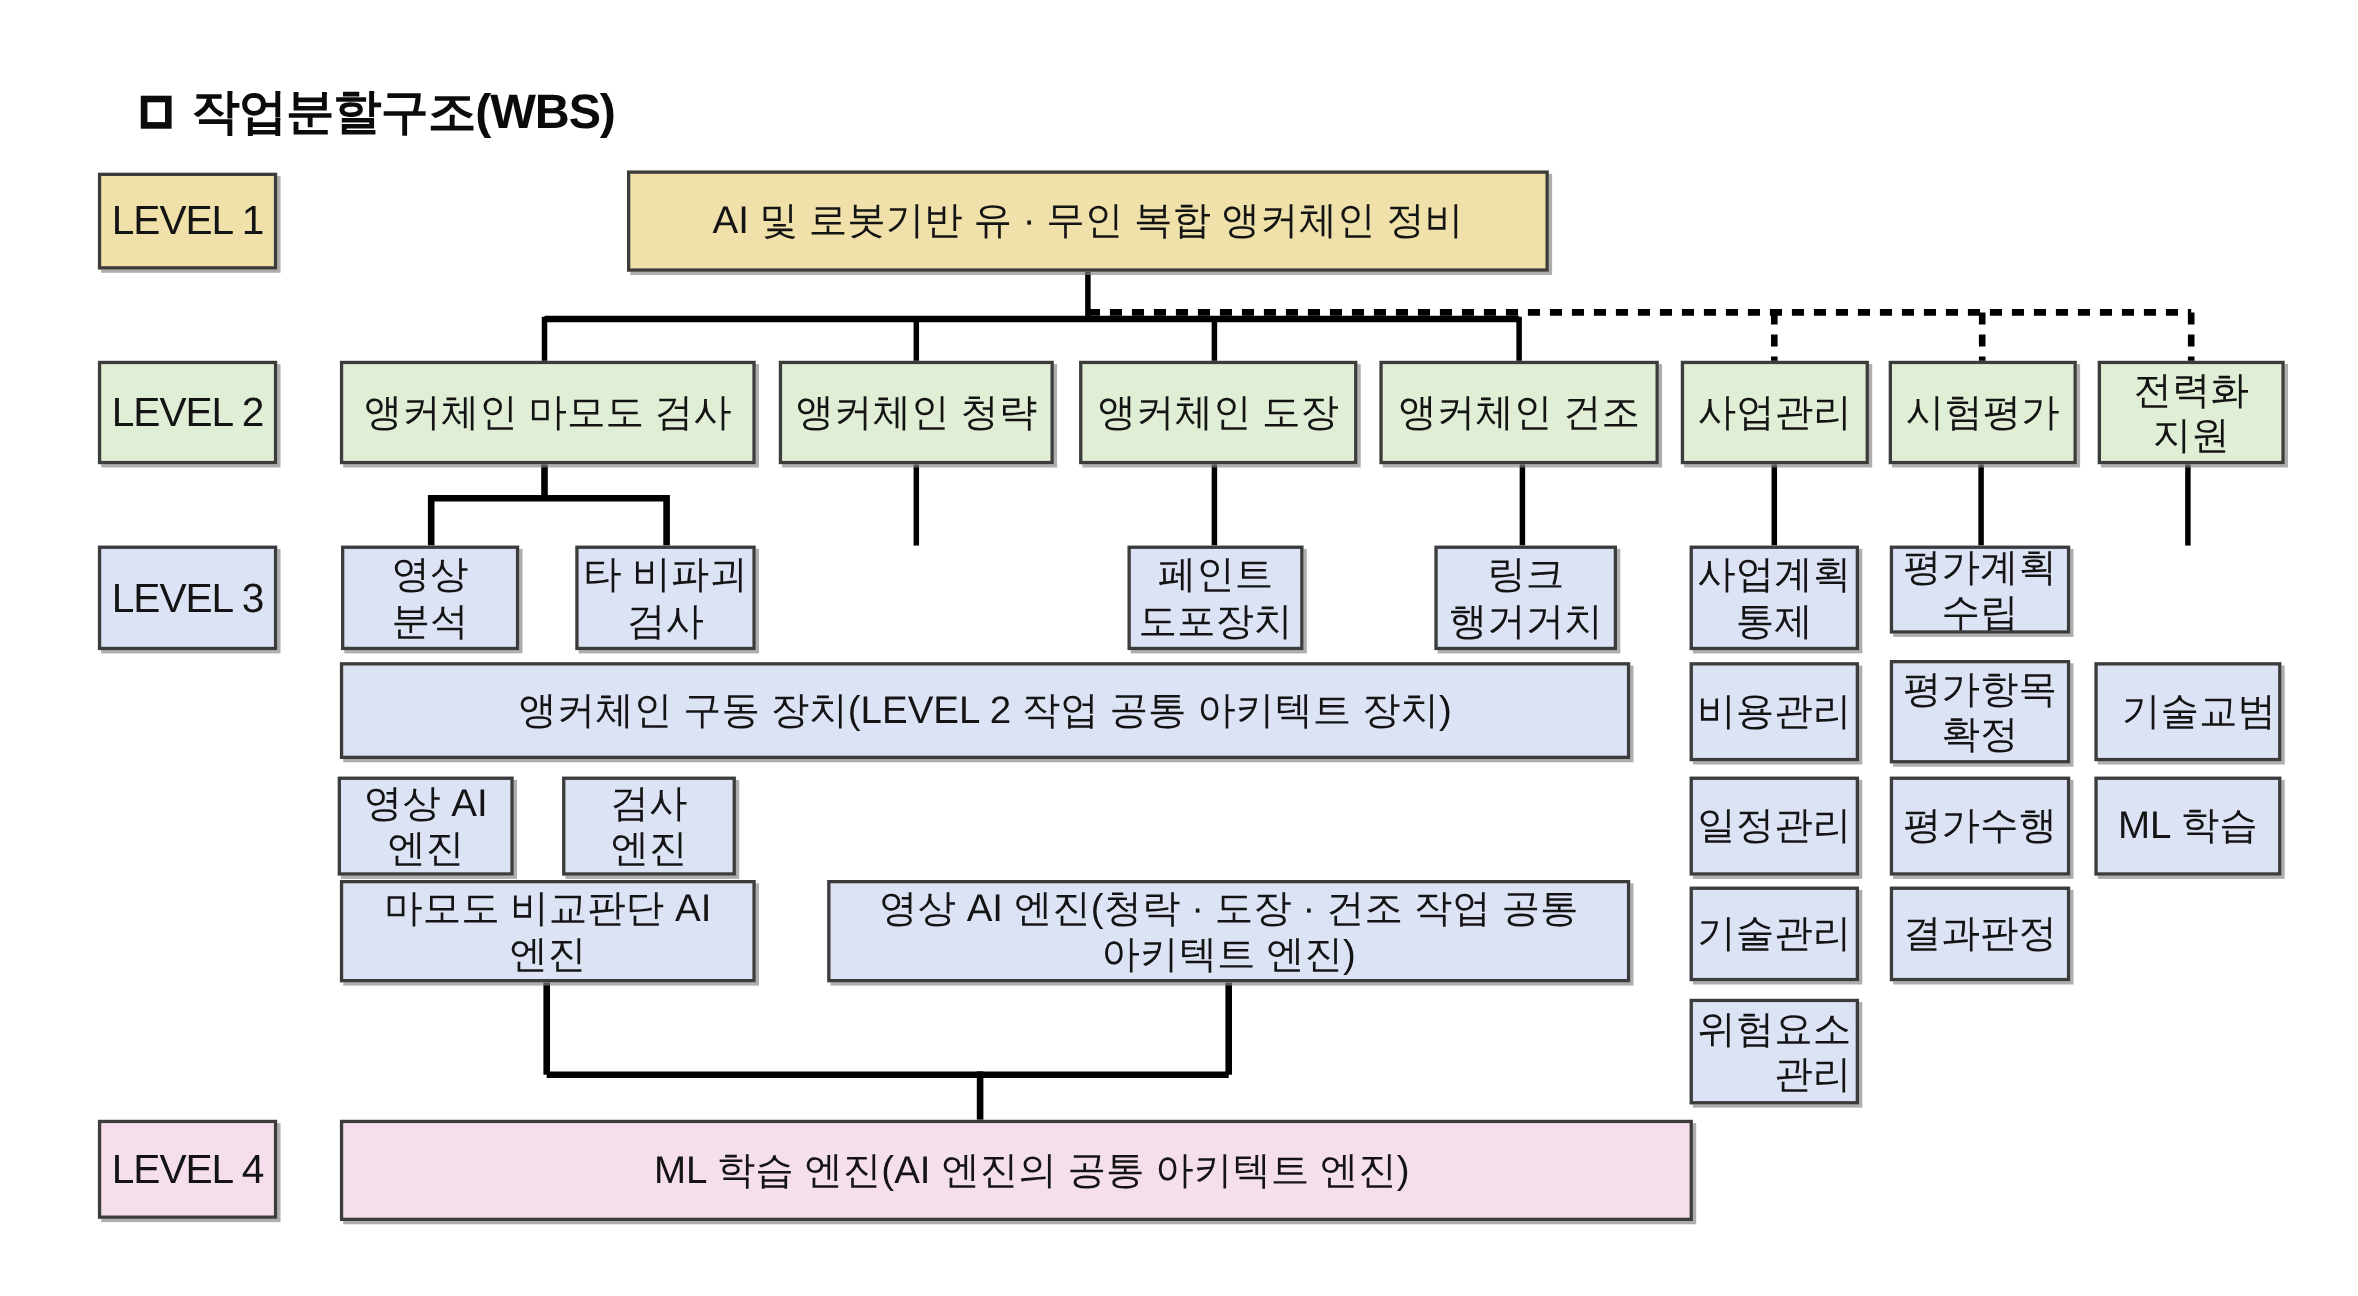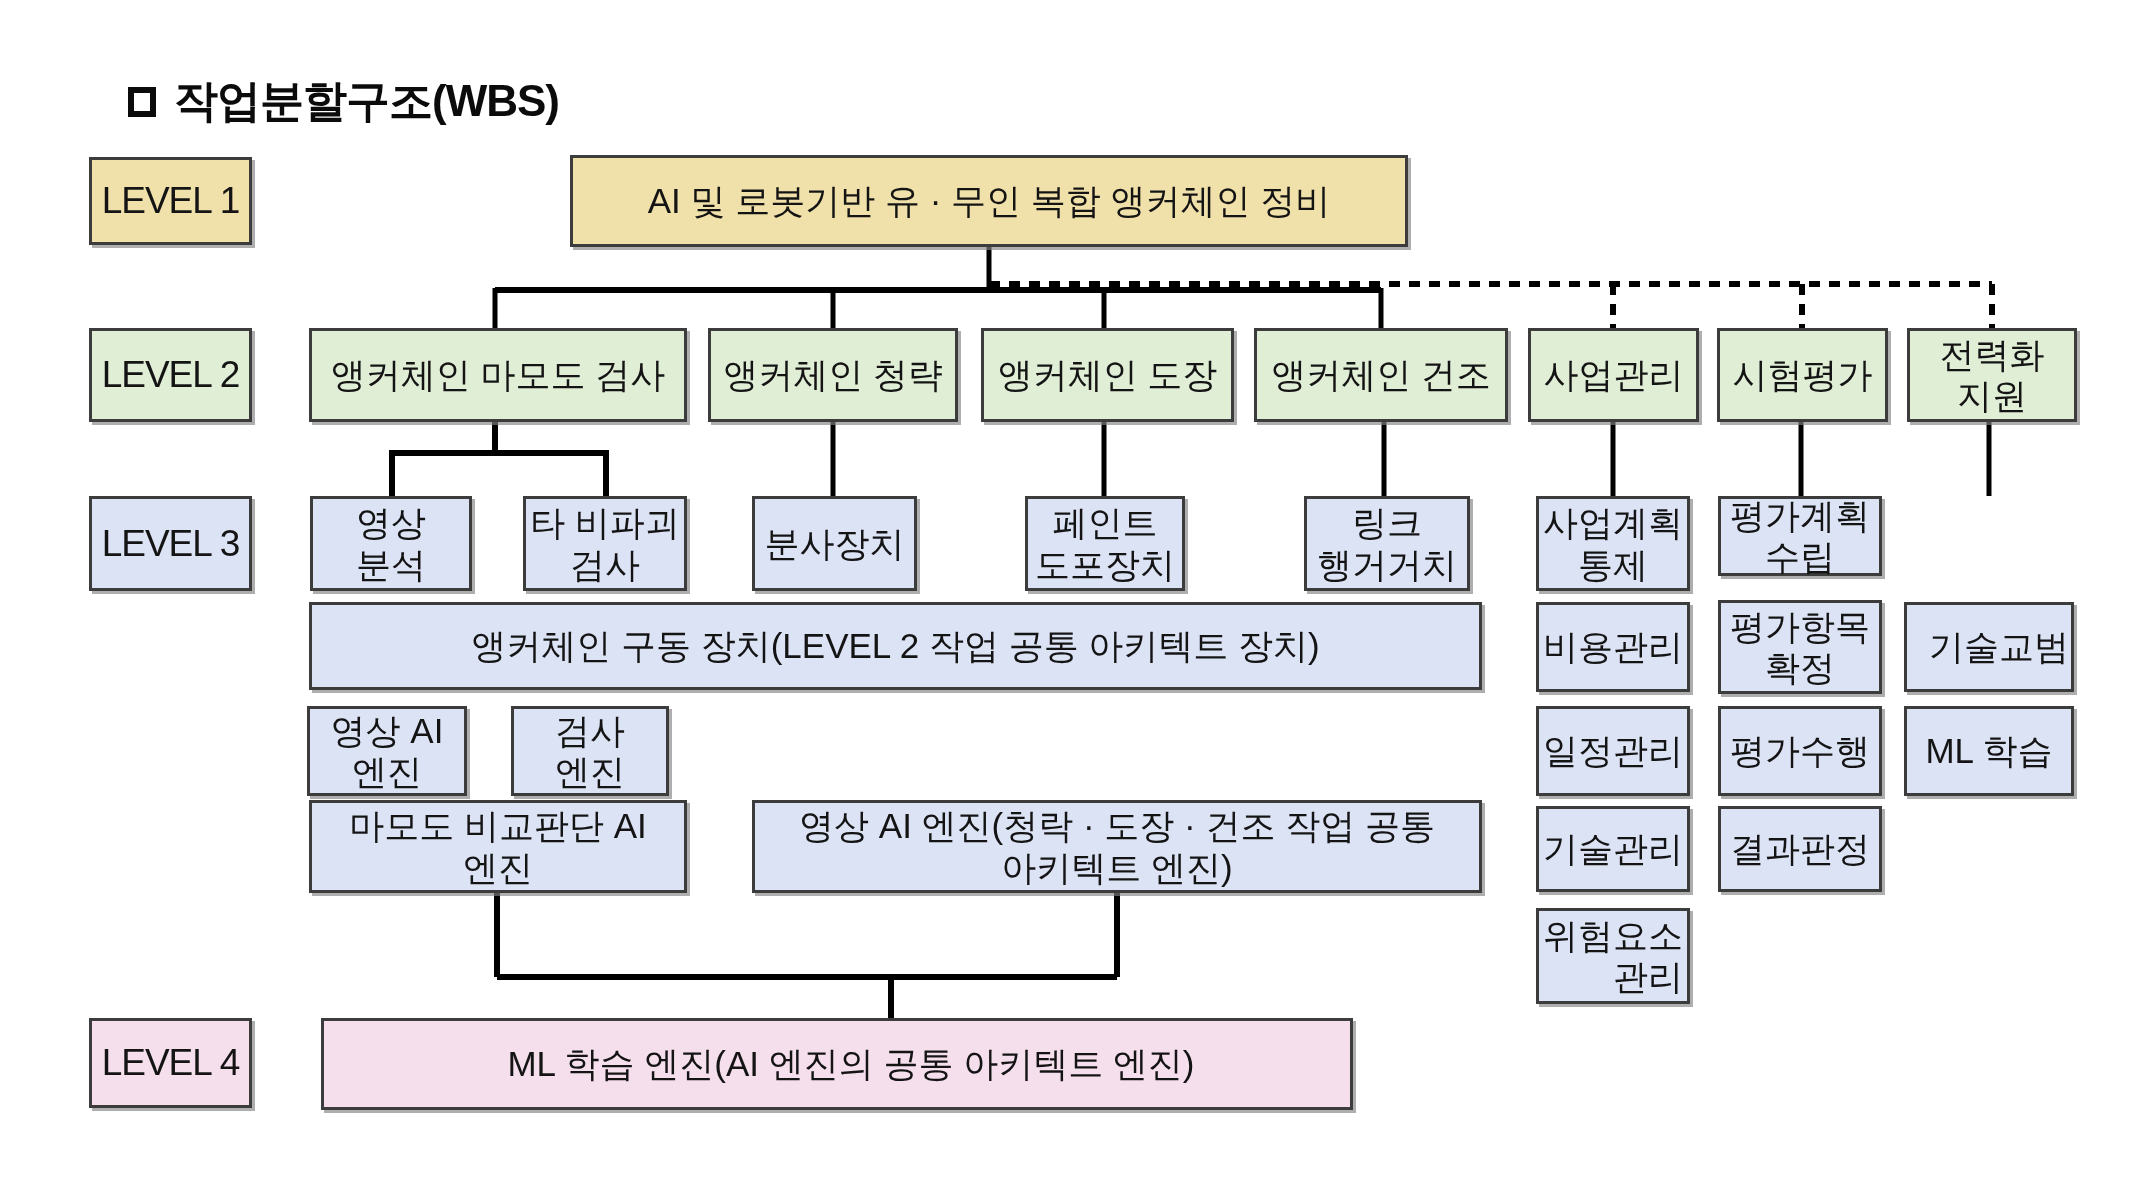--- a/index.html
+++ b/index.html
@@ -115,21 +115,20 @@
   <div class="node green" style="left:1254px; top:328px; width:254px; height:94px;">앵커체인 건조</div>
   <div class="node green" style="left:1528px; top:328px; width:171px; height:94px;">사업관리</div>
   <div class="node green" style="left:1717px; top:328px; width:171px; height:94px;">시험평가</div>
   <div class="node green" style="left:1907px; top:328px; width:170px; height:94px;">전력화
 지원</div>
 
   <div class="node blue" style="left:310px;  top:496px; width:162px; height:95px;">영상
 분석</div>
   <div class="node blue" style="left:523px;  top:496px; width:164px; height:95px;">타 비파괴
 검사</div>
-  <div class="node blue" style="left:752px;  top:496px; width:165px; height:95px;">분사장치</div>
   <div class="node blue" style="left:1025px; top:496px; width:160px; height:95px;">페인트
 도포장치</div>
   <div class="node blue" style="left:1304px; top:496px; width:166px; height:95px;">링크
 행거거치</div>
   <div class="node blue" style="left:1536px; top:496px; width:154px; height:95px;">사업계획
 통제</div>
   <div class="node blue" style="left:1718px; top:496px; width:164px; height:80px;">평가계획
 수립</div>
 
   <div class="node blue" style="left:309px; top:602px; width:1173px; height:88px;">앵커체인 구동 장치(LEVEL 2 작업 공통 아키텍트 장치)</div>
@@ -150,15 +149,15 @@
   <div class="node blue" style="left:309px; top:800px; width:378px; height:93px;">마모도 비교판단 AI
 엔진</div>
   <div class="node blue" style="left:752px; top:800px; width:730px; height:93px;">영상 AI 엔진(청락 · 도장 · 건조 작업 공통
 아키텍트 엔진)</div>
   <div class="node blue" style="left:1536px; top:806px; width:154px; height:86px;">기술관리</div>
   <div class="node blue" style="left:1718px; top:806px; width:164px; height:86px;">결과판정</div>
 
   <div class="node blue" style="left:1536px; top:908px; width:154px; height:96px;text-align:right;">위험요소
 관리</div>
 
-  <div class="node pink" style="left:321px; top:1018px; width:1032px; height:92px;padding-left:28px;">ML 학습 엔진(AI 엔진의 공통 아키텍트 엔진)</div>
+  <div class="node pink" style="left:309px; top:1018px; width:1230px; height:92px;padding-left:28px;">ML 학습 엔진(AI 엔진의 공통 아키텍트 엔진)</div>
 
 </div>
 
 </body></html>

